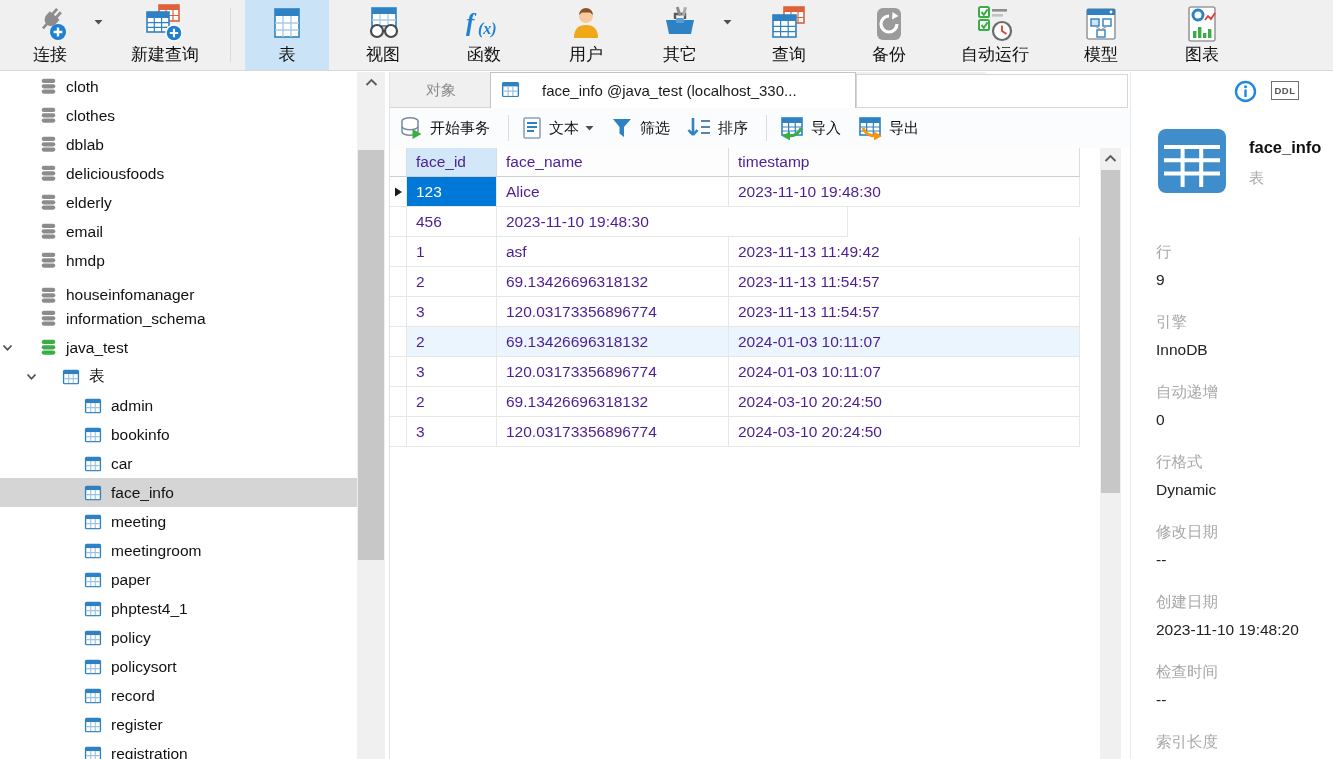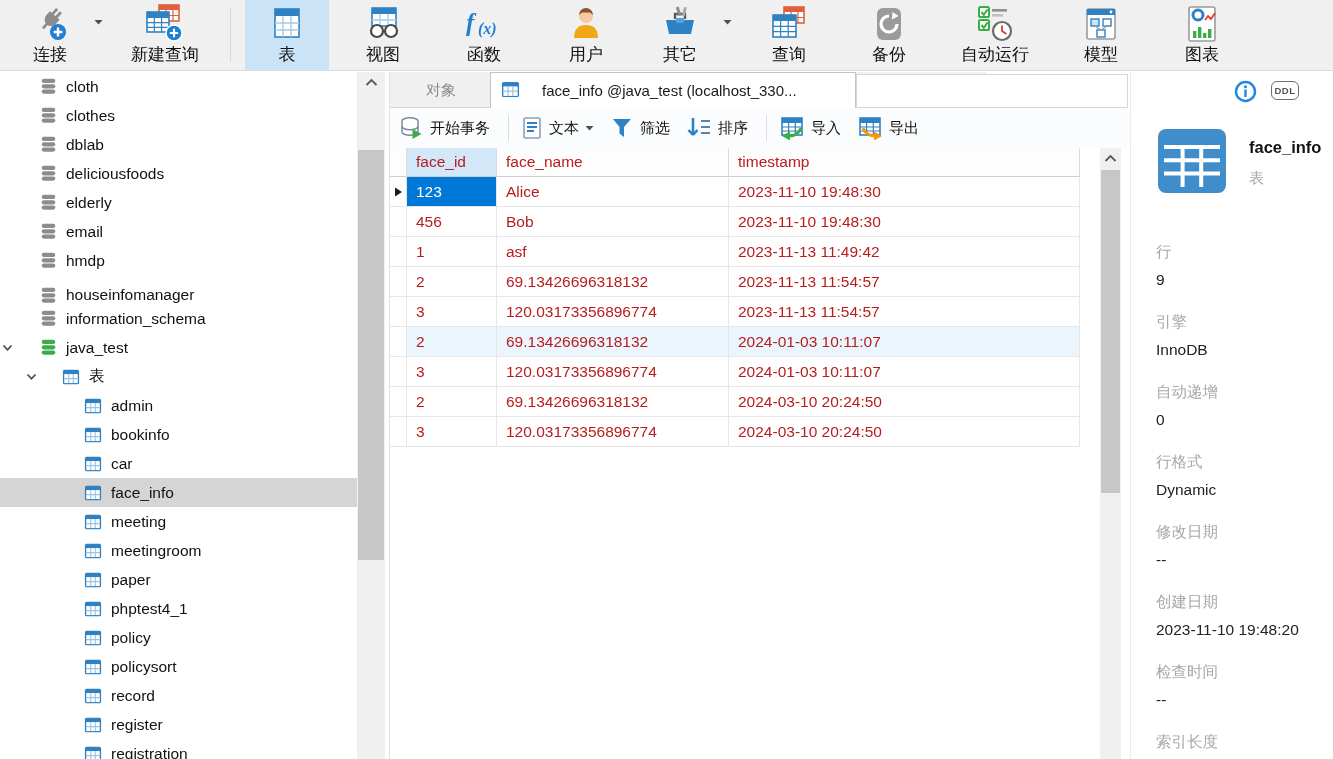--- a/index.html
+++ b/index.html
@@ -43,39 +43,39 @@
     display:flex; align-items:center; padding-left:10px; }
   .tb-btn { display:flex; align-items:center; gap:6px; margin-right:16px; cursor:default; }
   .tb-btn .tblabel { font-size:15px; color:#111; white-space:nowrap; }
   .tb-sep { width:1px; height:26px; background:#dcdcdc; margin:0 12px 0 2px; }
 
   
   #grid { position:absolute; left:0; top:76px; width:690px; }
   .g-row { display:flex; height:30px; }
   .g-row.header { height:29px; }
   .g-cell { border-right:1px solid #e7e7e7; border-bottom:1px solid #e7e7e7; display:flex; align-items:center;
-    padding-left:9px; font-size:15.5px; color:#b91c1c; overflow:hidden; white-space:nowrap; background:#fff; }
+    padding-left:9px; font-size:15.5px; color:#4c1d95; overflow:hidden; white-space:nowrap; background:#fff; }
   .g-row.header .g-cell { background:#fdfdfd; border-bottom:1px solid #cfcfcf; border-right:1px solid #dcdcdc; }
   .g-row.header .g-cell.colsel { background:#d2e7f8; }
   .g-cell.marker { width:17px; padding:0; justify-content:center; }
   .g-cell.c0 { width:90px; }
   .g-cell.c1 { width:232px; }
   .g-cell.c2 { width:351px; }
   .g-cell.selcell { background:#0078d7; color:#fff; }
   .g-row.hl .g-cell:not(.marker) { background:#eaf5fe; }
 
   #grid-scrollbar { position:absolute; left:710px; top:76px; width:21px; height:611px; background:#f0f0f0; }
   #grid-scrollbar .sb-arrow { width:21px; }
   #grid-scrollbar .sb-thumb { width:19px; }
 
   
   #panel { position:absolute; left:1130px; top:72px; width:203px; height:687px; background:#fff; border-left:1px solid #ececec; padding-left:25px; }
   #panel-icons { position:absolute; left:0; top:8px; width:203px; height:24px; }
   #icon-info { position:absolute; left:103px; top:0; }
-  #icon-ddl { position:absolute; left:140px; top:1px; width:28px; height:19px; border:1.5px solid #6f6f6f; border-radius:6px;
+  #icon-ddl { position:absolute; left:140px; top:1px; width:28px; height:19px; border:1.5px solid #6f6f6f; border-radius:0;
     font-size:9.5px; font-weight:bold; color:#555; display:flex; align-items:center; justify-content:center; letter-spacing:.5px; }
   #panel-header { position:absolute; left:25px; top:53px; display:flex; }
   #panel-title { position:absolute; left:118px; top:66px; font-weight:bold; font-size:16.5px; color:#111; white-space:nowrap; }
   #panel-sub { position:absolute; left:118px; top:97px; color:#a8a8a8; font-size:15px; }
   #panel-fields { position:absolute; left:25px; top:169px; width:178px; }
   .pfield { margin-bottom:21px; }
   .pfield .plabel { color:#a8a8a8; font-size:15.5px; line-height:21px; margin-bottom:7px; white-space:nowrap; }
   .pfield .pvalue { color:#222; font-size:15.5px; line-height:21px; white-space:nowrap; }
 </style>
 </head>
@@ -638,21 +638,20 @@
               <path d="M2 1.5 l7 4.5 -7 4.5 z" fill="#1a1a1a"></path>
             </svg>
           </div>
           <div class="g-cell c0 selcell">123</div>
           <div class="g-cell c1">Alice</div>
           <div class="g-cell c2">2023-11-10 19:48:30</div>
         </div>
         <div class="g-row">
           <div class="g-cell marker"></div>
           <div class="g-cell c0">456</div>
-          <div class="g-cell c1">Bob</div>
           <div class="g-cell c2">2023-11-10 19:48:30</div>
         </div>
         <div class="g-row">
           <div class="g-cell marker"></div>
           <div class="g-cell c0">1</div>
           <div class="g-cell c1">asf</div>
           <div class="g-cell c2">2023-11-13 11:49:42</div>
         </div>
         <div class="g-row">
           <div class="g-cell marker"></div>

